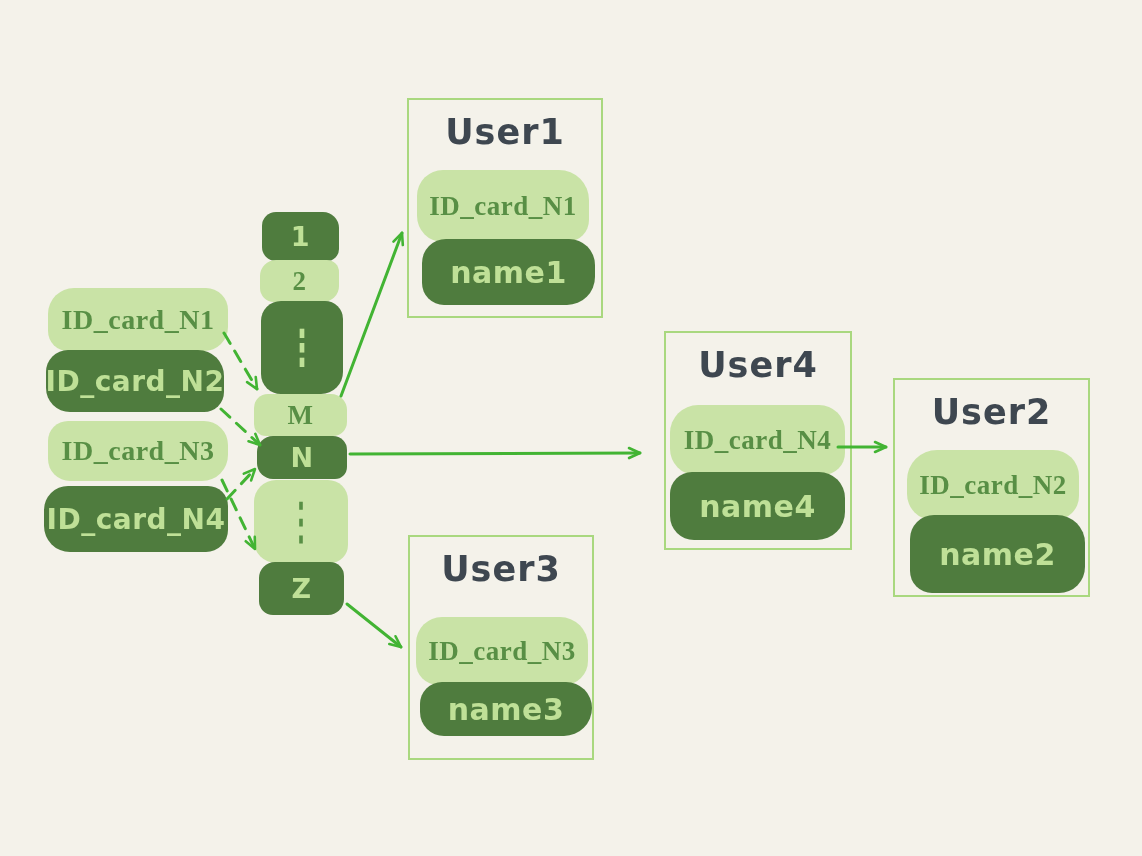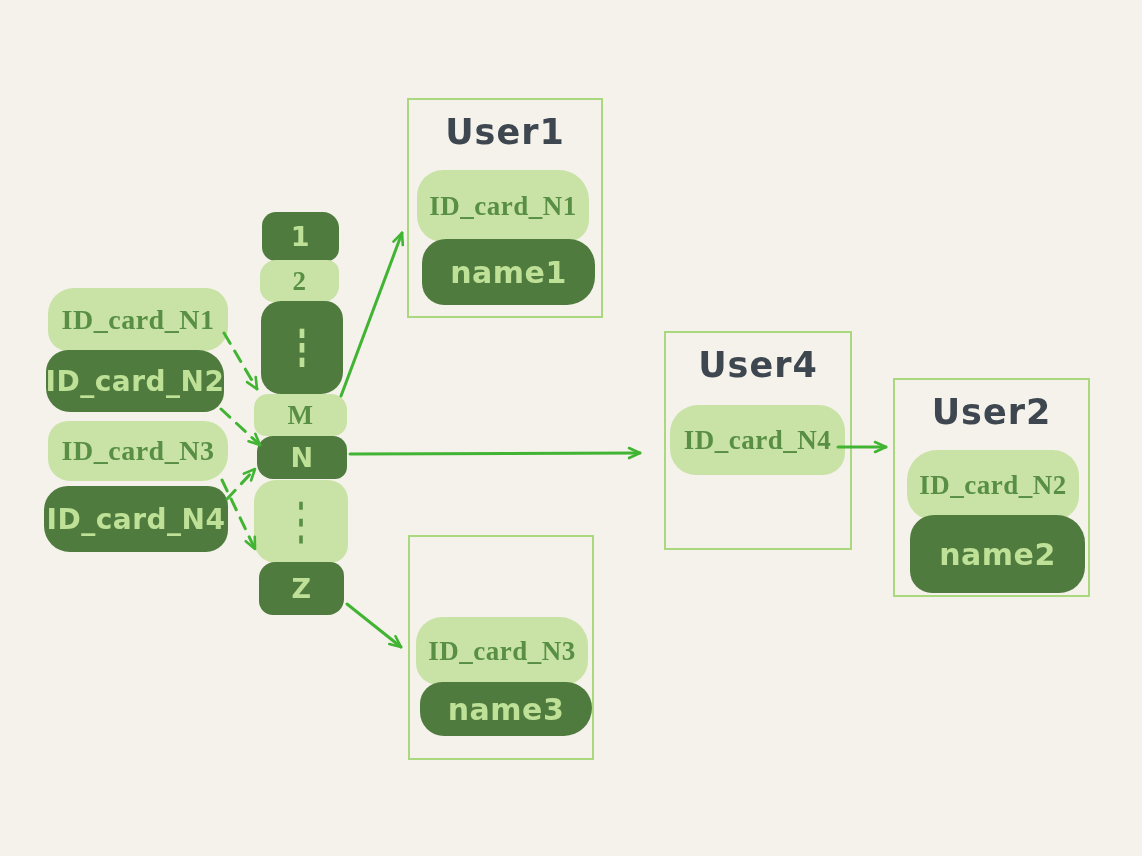--- a/index.html
+++ b/index.html
@@ -123,29 +123,31 @@
 
   <div class="user-box" id="user1-box">
     <div class="user-title">User1</div>
     <div class="pill light">ID_card_N1</div>
     <div class="pill dark">name1</div>
   </div>
 
   <div class="user-box" id="user4-box">
     <div class="user-title">User4</div>
     <div class="pill light">ID_card_N4</div>
+    <div class="pill dark">name4</div>
   </div>
 
   <div class="user-box" id="user2-box">
     <div class="user-title">User2</div>
     <div class="pill light">ID_card_N2</div>
     <div class="pill dark">name2</div>
   </div>
 
   <div class="user-box" id="user3-box">
+    <div class="user-title">User3</div>
     <div class="pill light">ID_card_N3</div>
     <div class="pill dark">name3</div>
   </div>
 
   <svg class="arrow-layer" viewBox="0 0 1142 856">
     <defs>
       <marker id="ah" markerWidth="18" markerHeight="18" refX="13" refY="7" orient="auto" markerUnits="userSpaceOnUse">
         <path d="M2,2 L13,7 L2,12" fill="none" stroke="#42b433" stroke-width="2.6" stroke-linecap="round" stroke-linejoin="round"></path>
       </marker>
     </defs>

